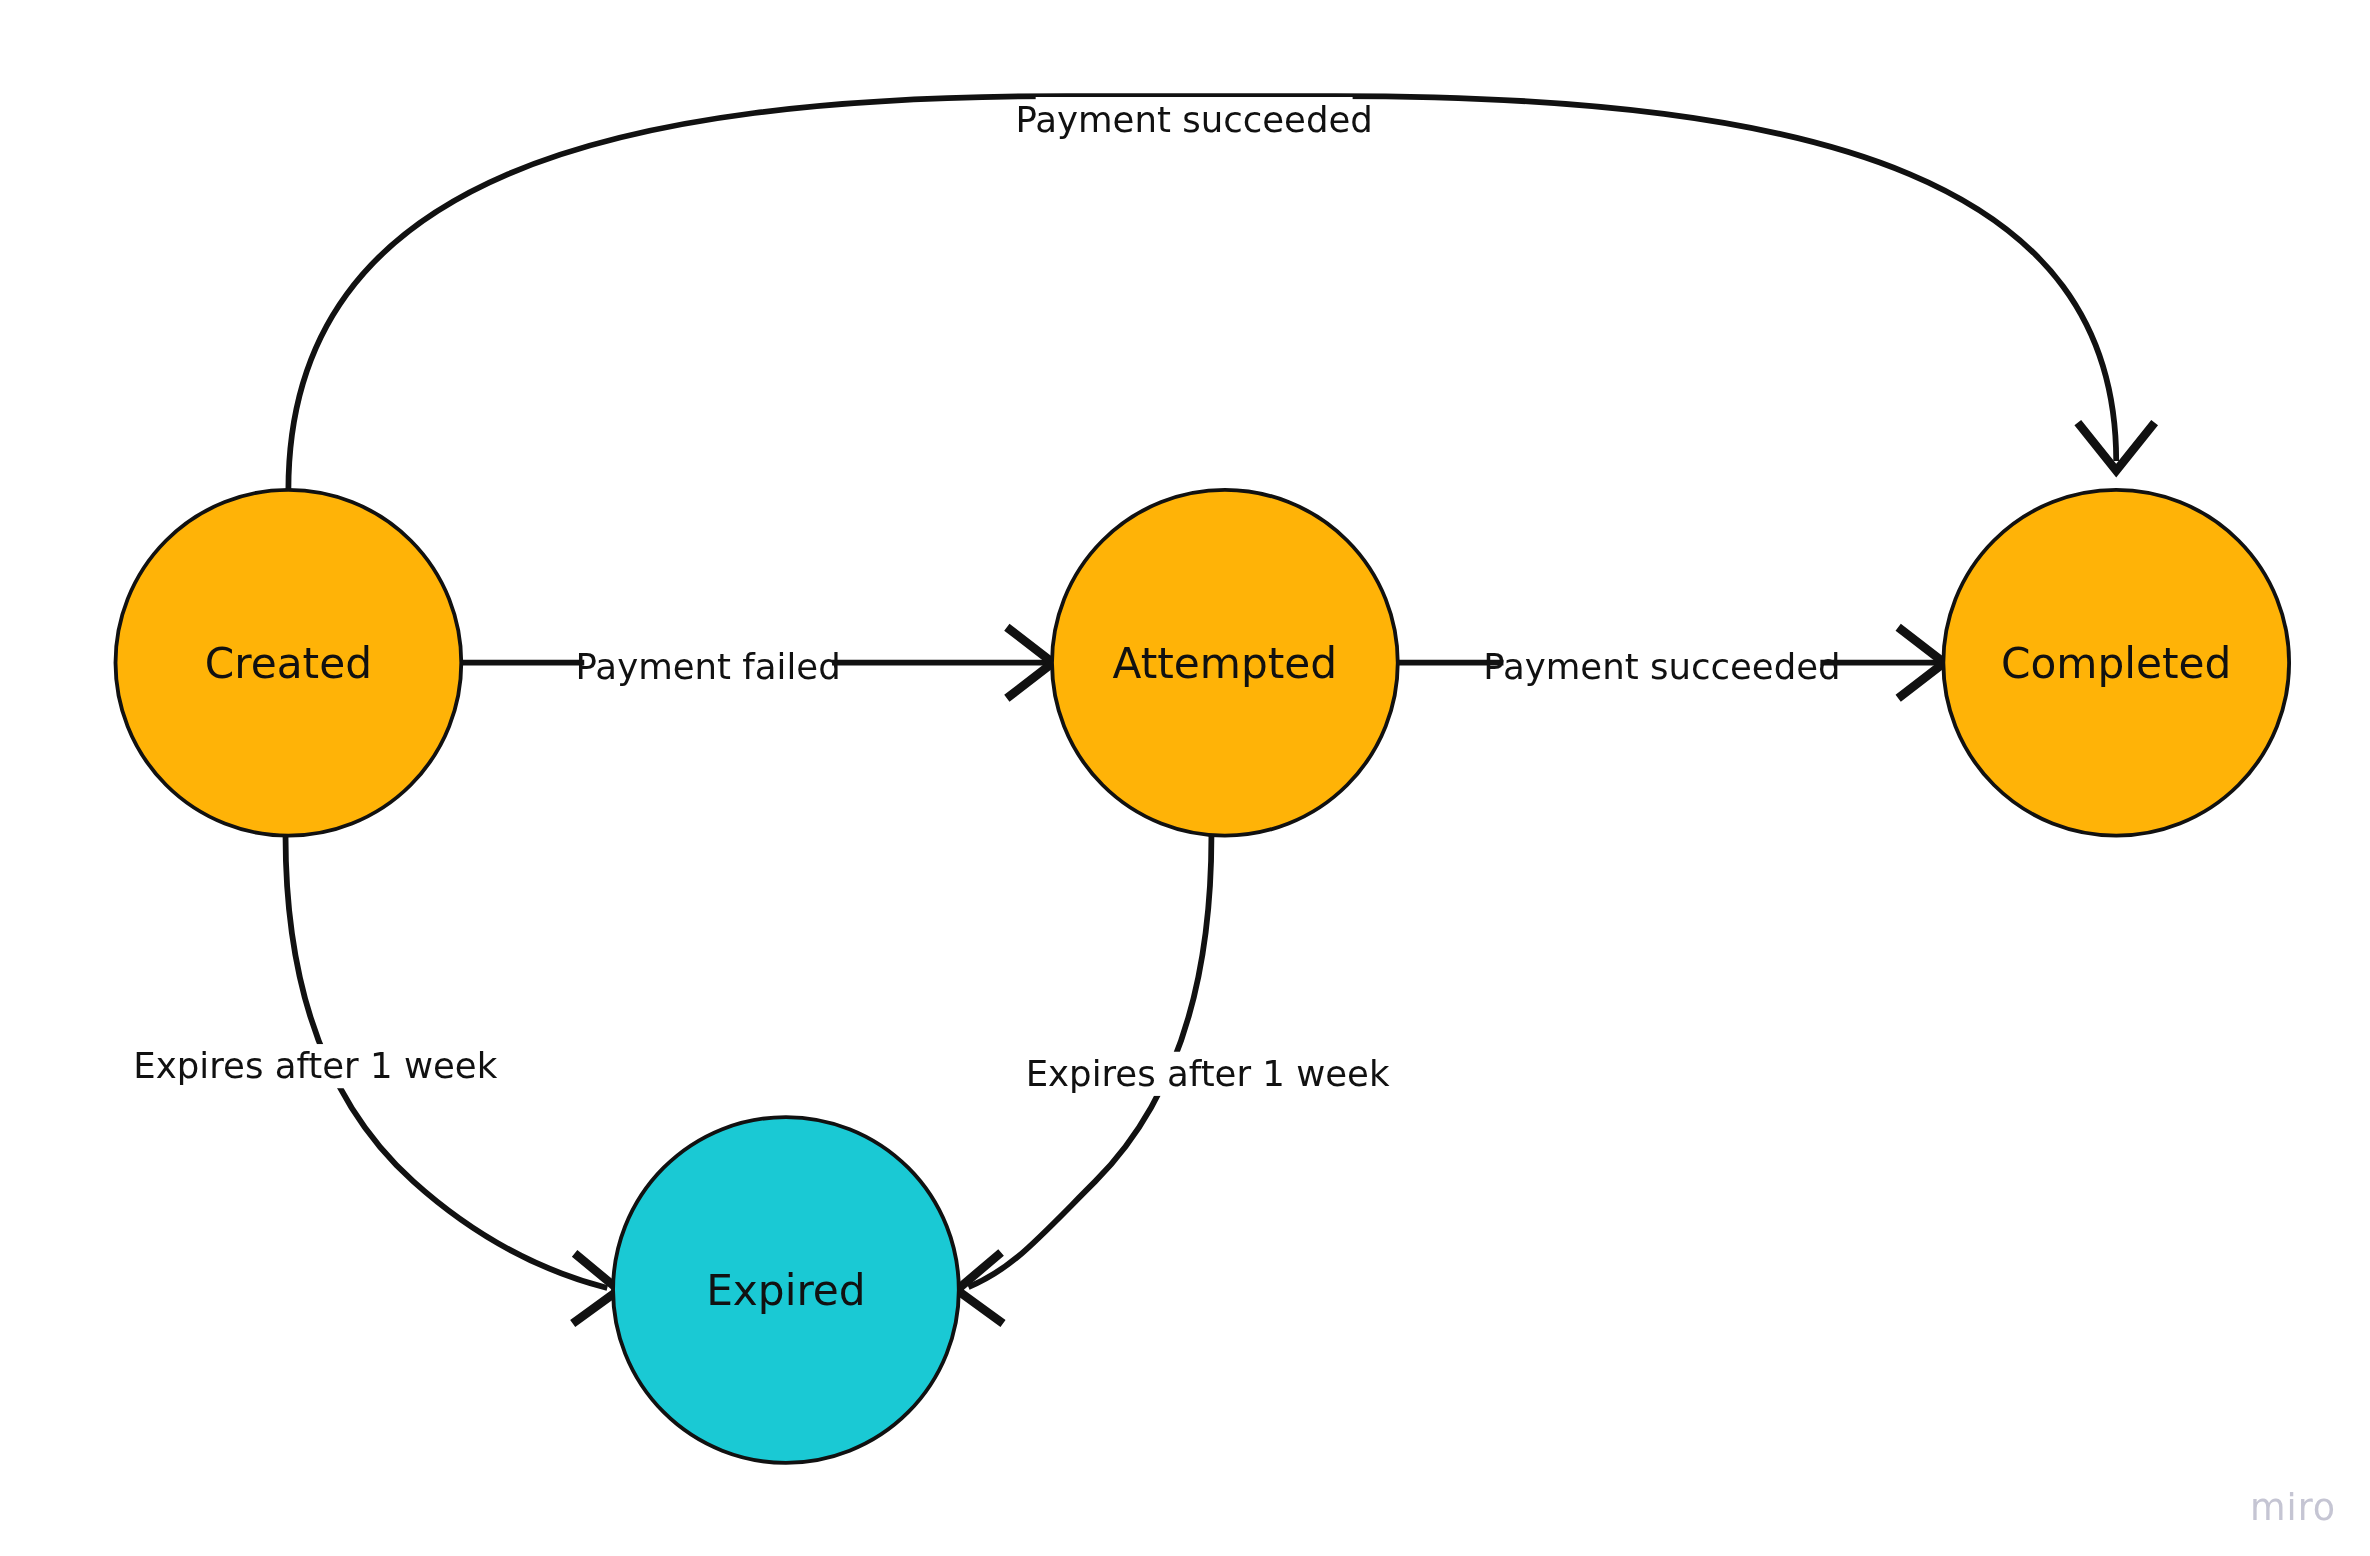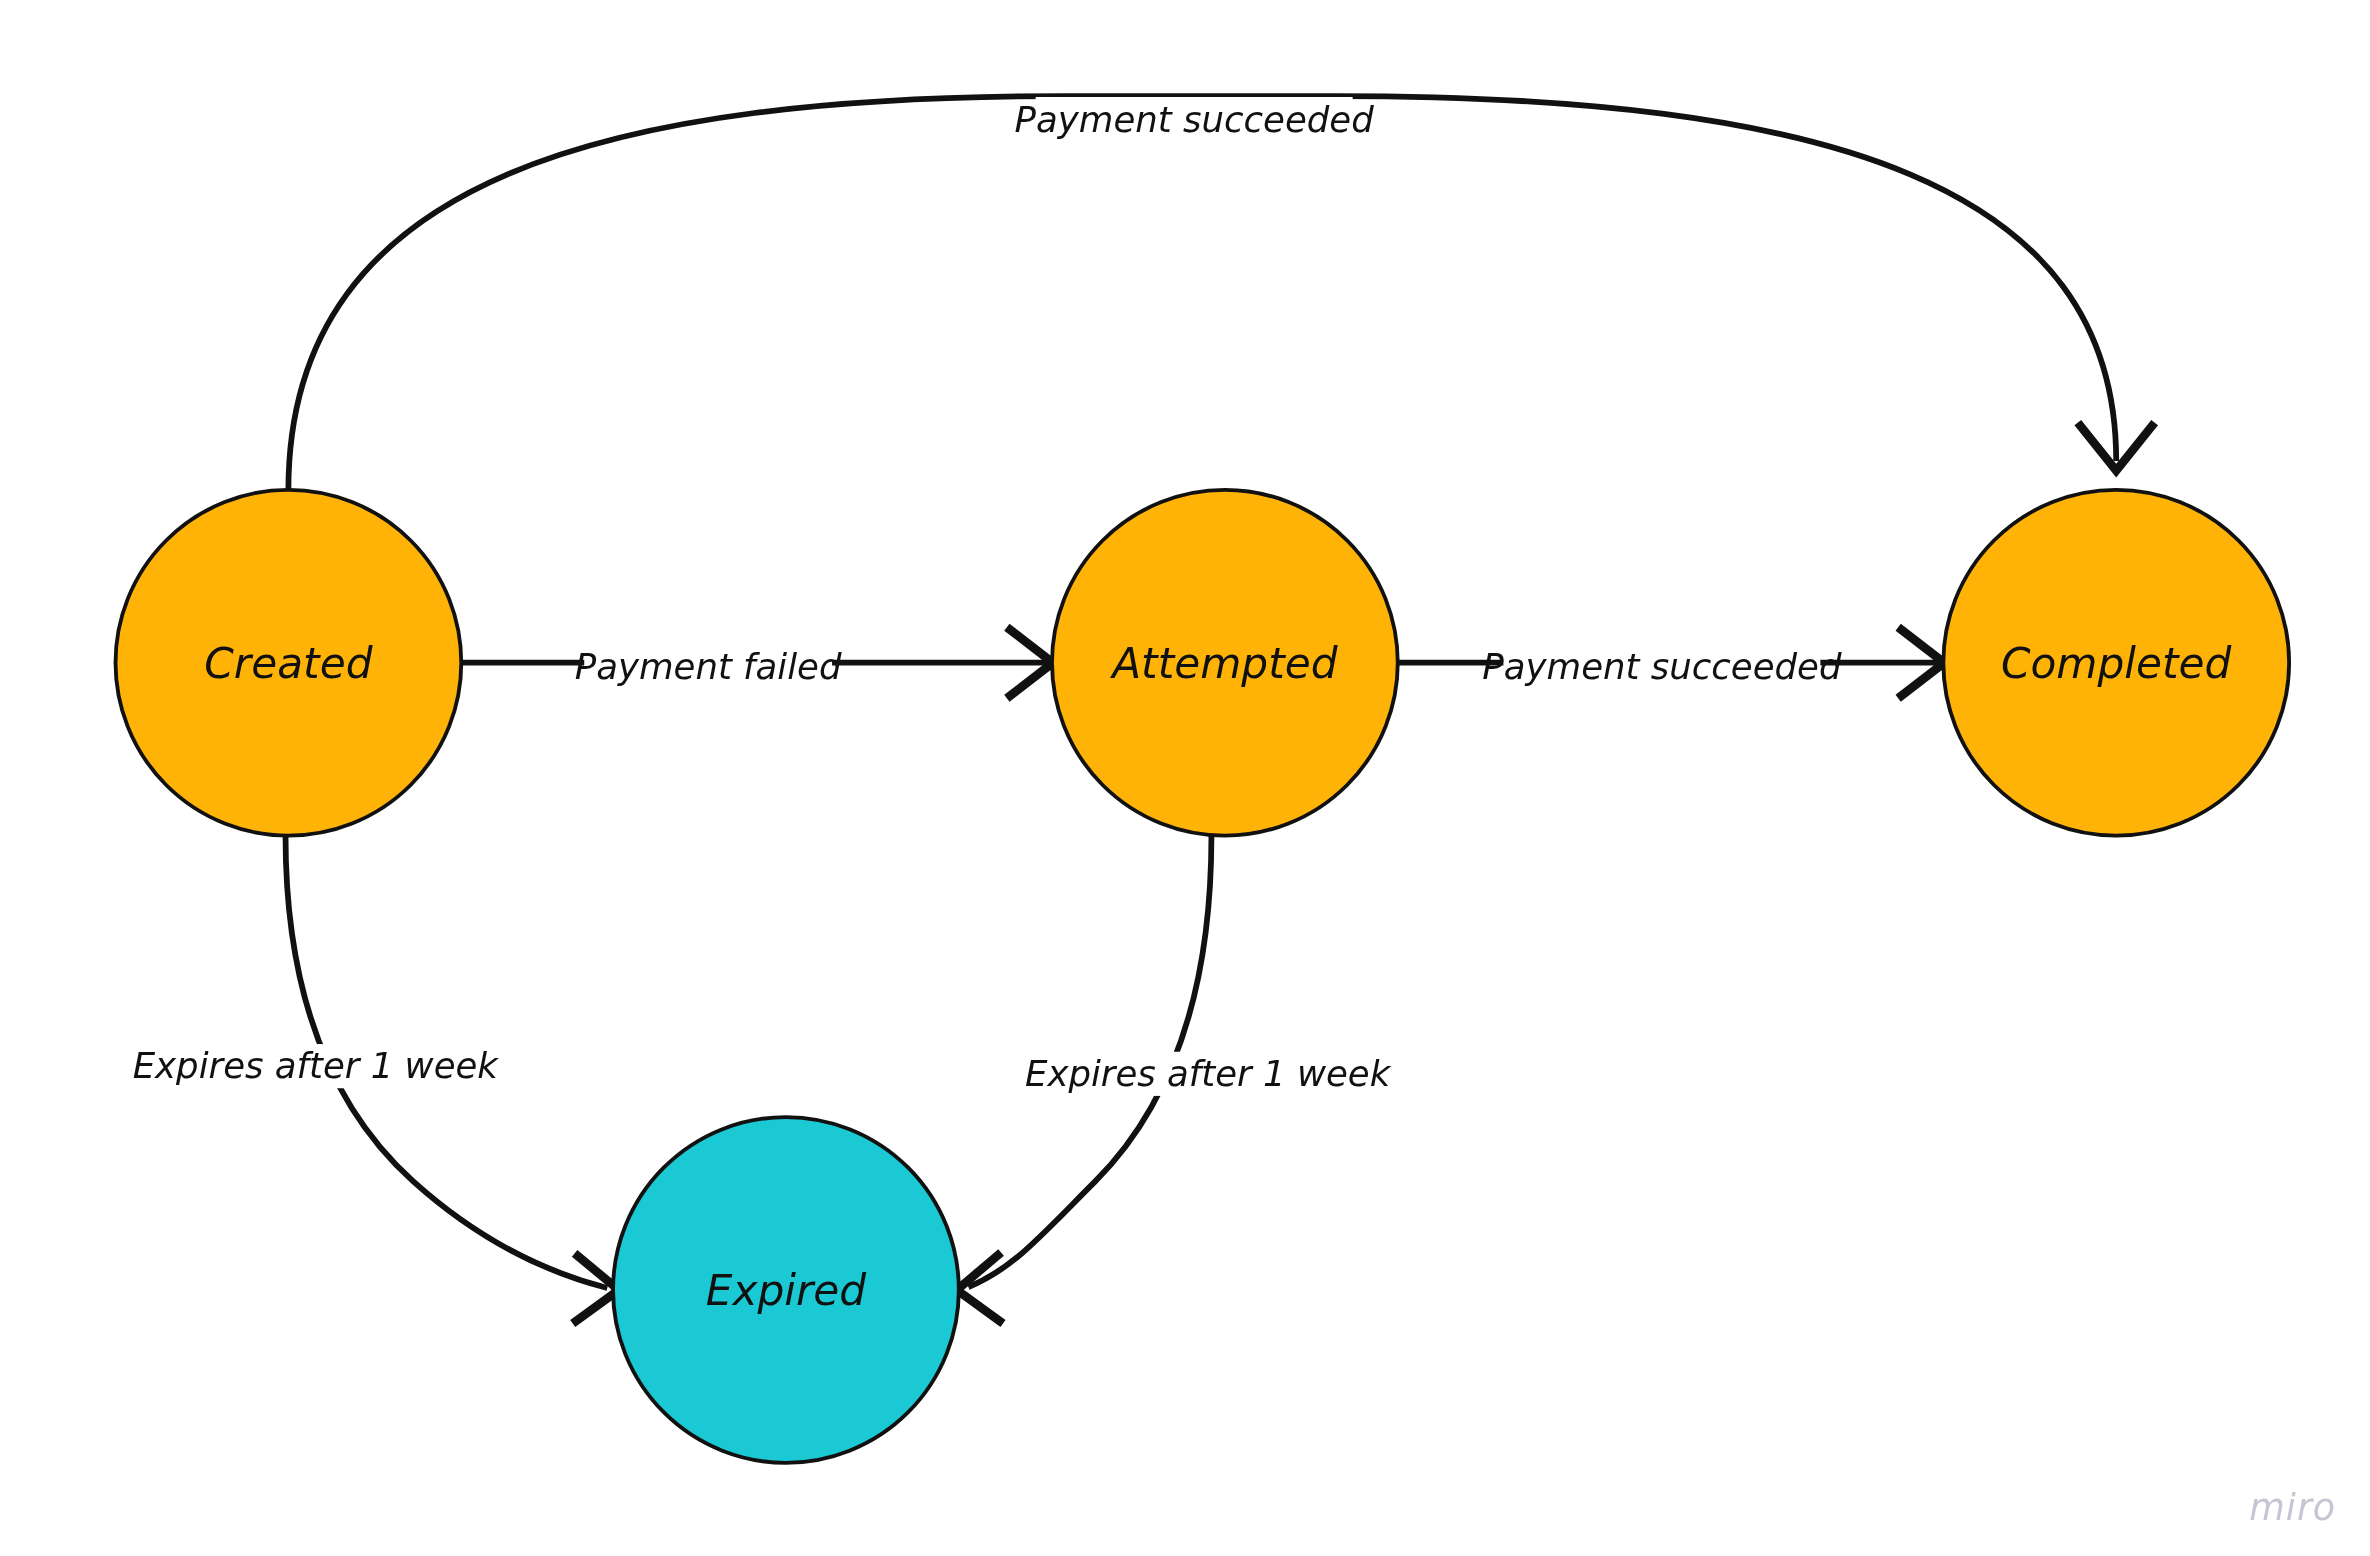--- a/index.html
+++ b/index.html
@@ -12,21 +12,20 @@
     height: 1556px;
     position: relative;
     overflow: hidden;
     font-family: "DejaVu Sans", "Liberation Sans", sans-serif;
   }
   #diagram-root {
     position: absolute;
     inset: 0;
     width: 2327px;
     height: 1556px;
-    font-style: italic;
   }
   svg.canvas {
     display: block;
     width: 2371px;
     height: 1556px;
   }
   .node-circle {
     stroke: #111111;
     stroke-width: 4;
   }

